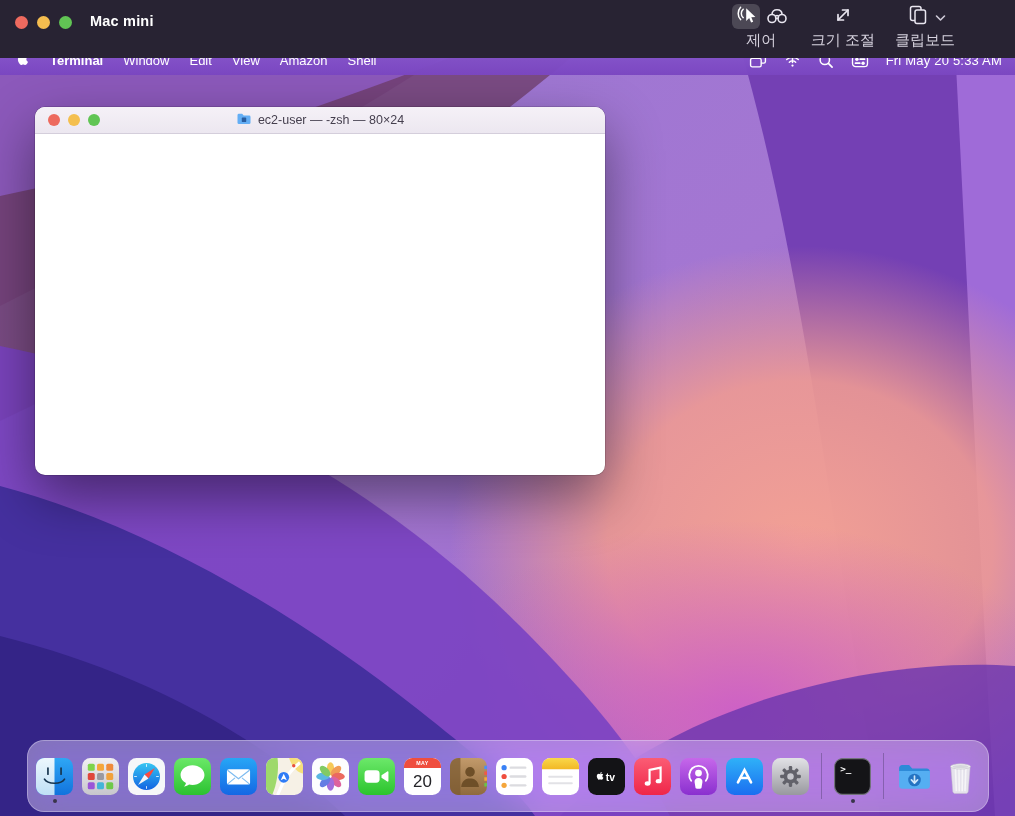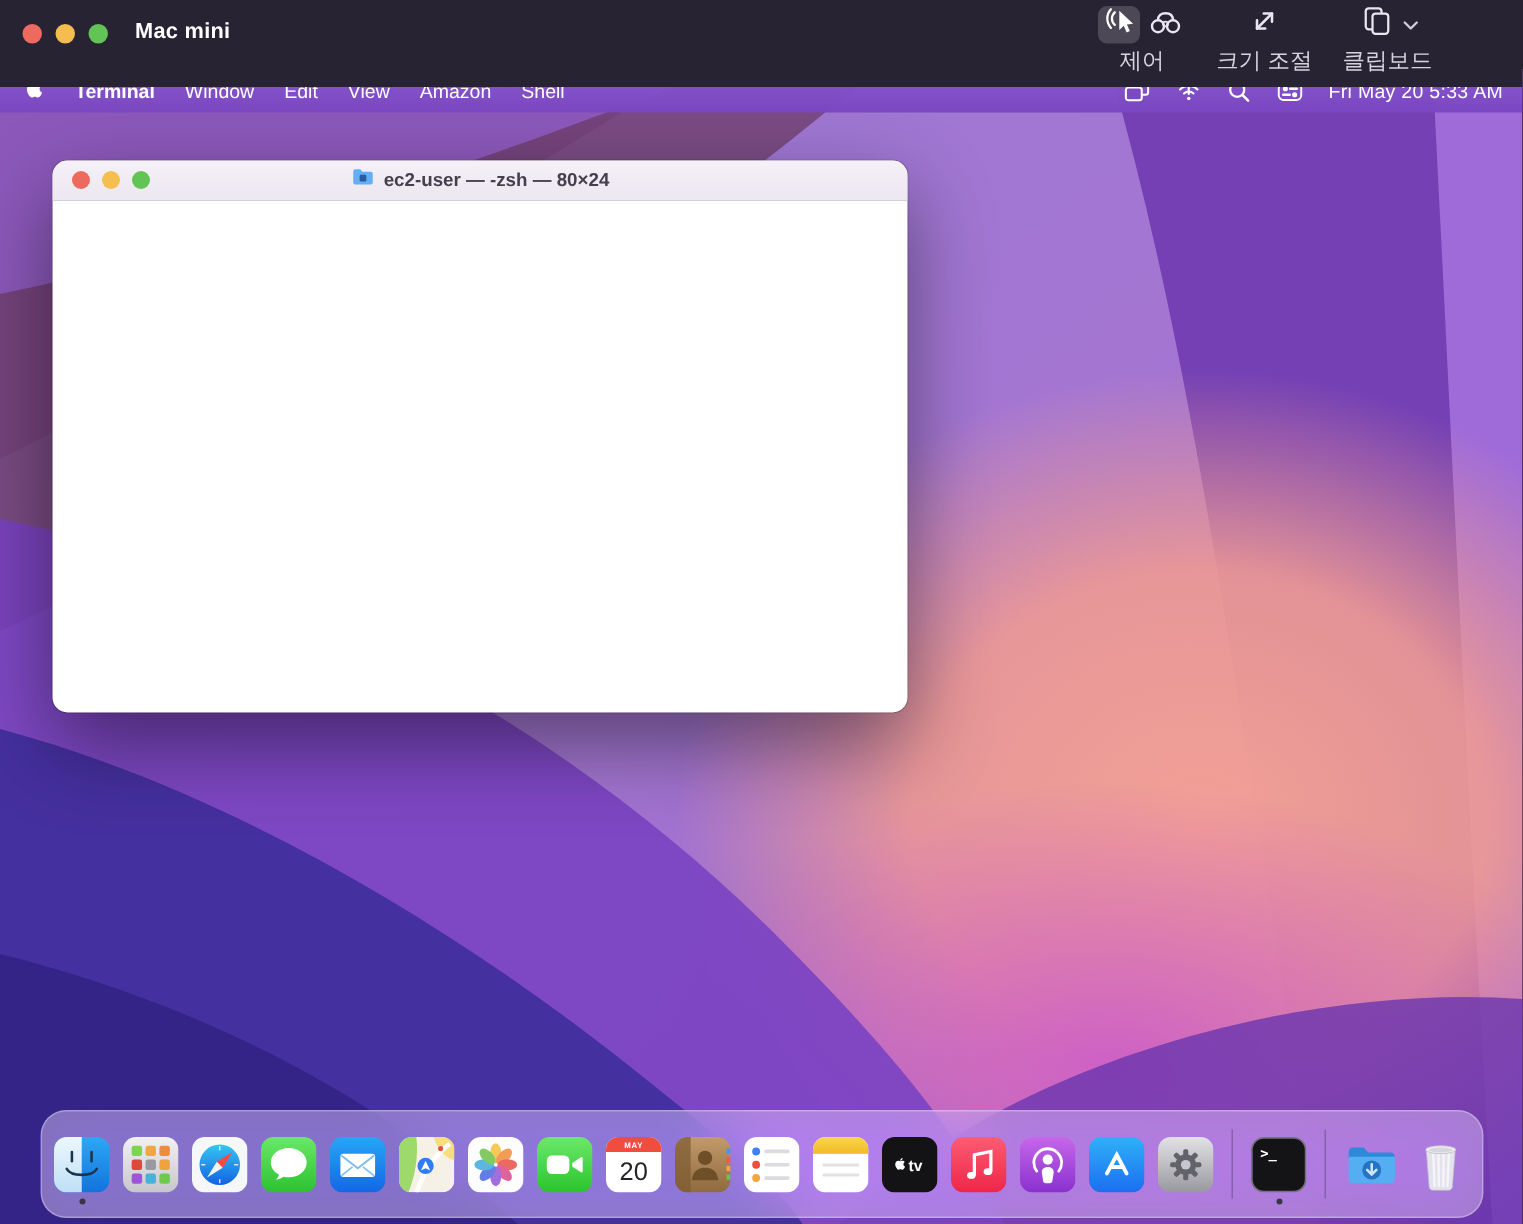--- a/index.html
+++ b/index.html
@@ -42,21 +42,21 @@
   .mb-ico { display:flex; align-items:center; }
   .mb-clock { font-size:13px; font-weight:500; letter-spacing:.2px; }
 
   
   .term { position:absolute; left:35px; top:61px; width:570px; height:368px; z-index:4;
     background:#fff; border-radius:10px; box-shadow:0 22px 55px rgba(0,0,0,.45), 0 0 0 .5px rgba(0,0,0,.25); }
   .term-titlebar { height:27px; background:linear-gradient(#f5f1f7,#ece7f0); border-bottom:1px solid #d4cedb;
     border-radius:10px 10px 0 0; position:relative; display:flex; align-items:center; justify-content:center; gap:6px; }
   .term-tl { position:absolute; left:13px; display:flex; gap:8px; }
   .term-tl span { width:12px; height:12px; border-radius:50%; }
-  .term-title { font-size:12.5px; font-weight:700; color:#453f4e; }
+  .term-title { font-size:12.5px; font-weight:400; color:#453f4e; }
   .term-body { padding:7px 8px 0 6px; font-family:"DejaVu Sans Mono", monospace; font-size:11.5px; line-height:13.8px; color:#2d2d2d; }
   .term-body pre { font:inherit; white-space:pre; }
   .prompt-row { margin-top:13.8px; white-space:pre; }
   .cursor { display:inline-block; width:7px; height:12px; background:#909090; vertical-align:-2px; }
 
   
   .hd { position:absolute; right:22px; top:40px; width:74px; text-align:center; z-index:3; }
   .hd-label { margin-top:2px; font-size:12px; font-weight:700; color:#fff; text-shadow:0 1px 3px rgba(0,0,0,.55); }
 
   

